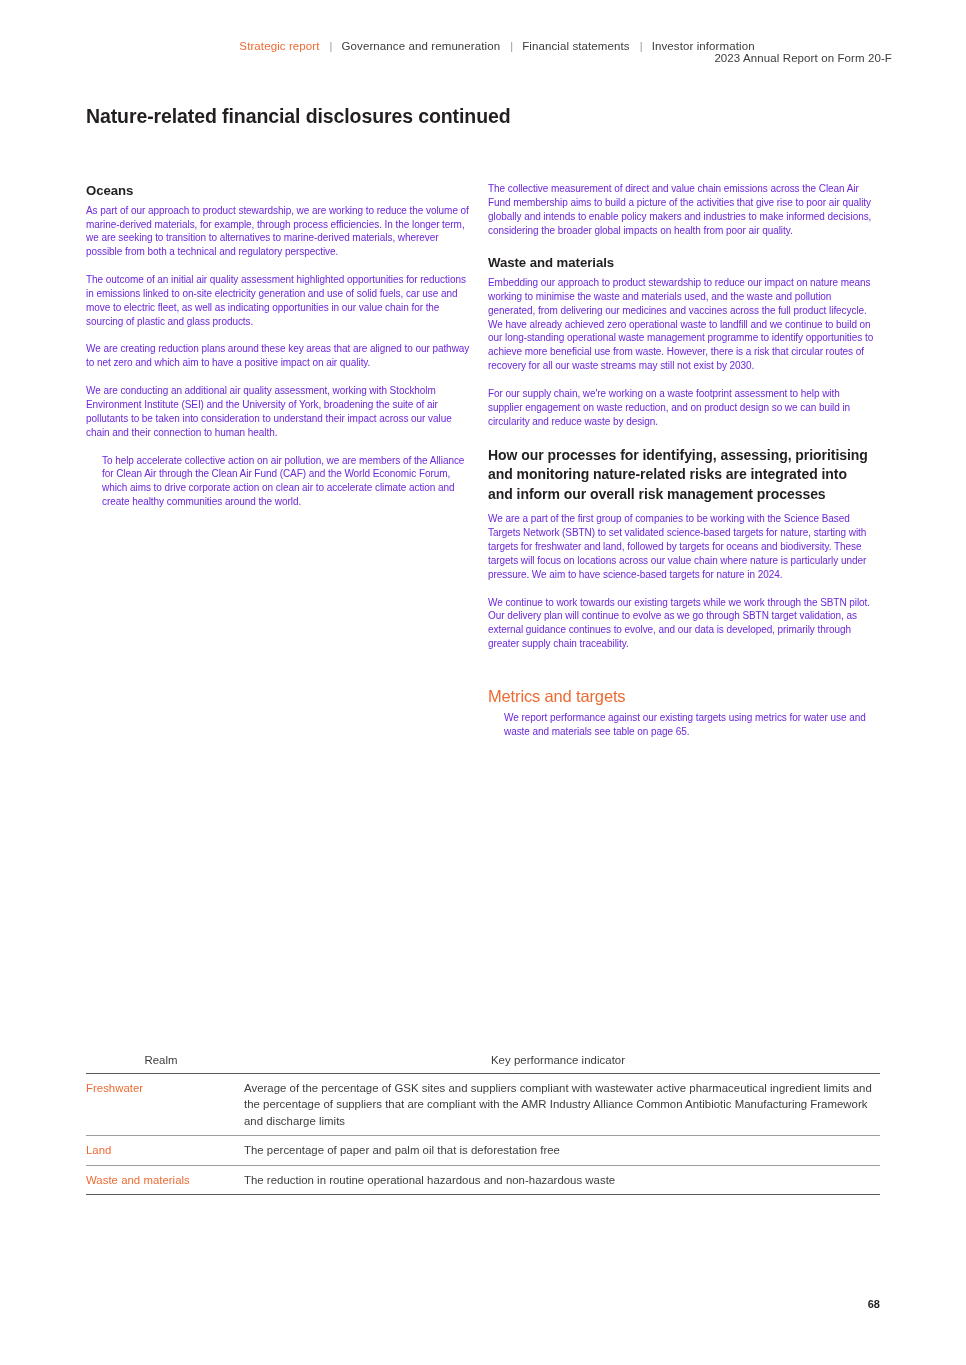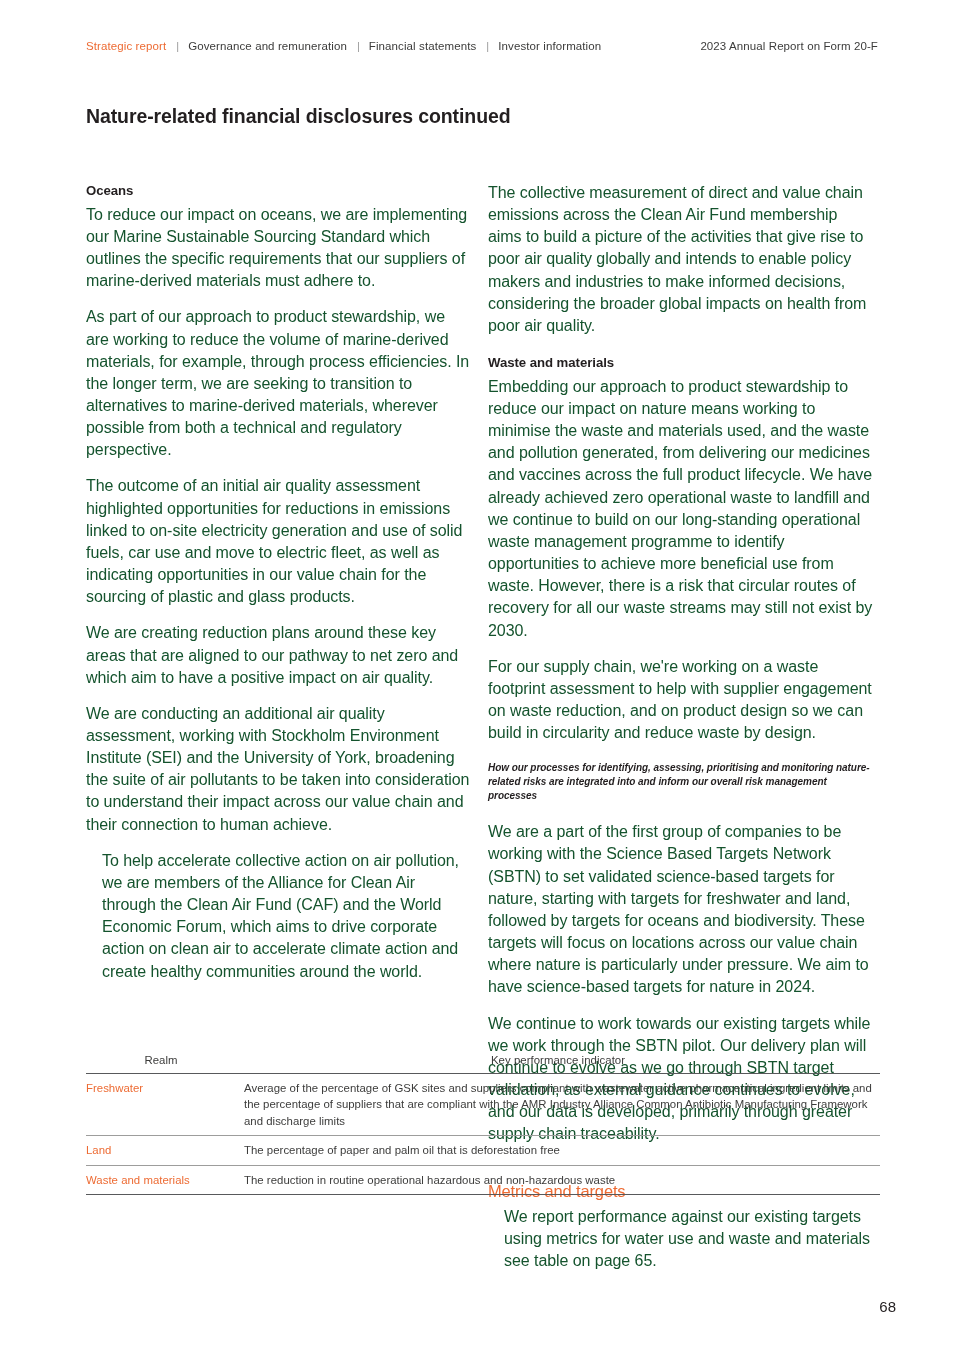--- a/index.html
+++ b/index.html
@@ -11,28 +11,29 @@
     background: #ffffff;
     font-family: "Liberation Sans", sans-serif;
     color: #231f20;
     position: relative;
     overflow: hidden;
   }
 
   
   .page-header {
     position: absolute;
-    left: 86px;
+    left: 100px;
     top: 40px;
     width: 794px;
     display: flex;
     align-items: center;
     font-size: 11.5px;
     color: #3c3c3b;
     letter-spacing: 0.1px;
+    flex-direction: column;
   }
   .nav-group { display: flex; align-items: baseline; white-space: nowrap; }
   .nav-item { color: #3c3c3b; }
   .nav-item.active { color: #ed6b33; }
   .nav-sep {
     color: #9a9a9a;
     padding: 0 9px 0 10px;
     font-size: 11px;
   }
   .header-right {
@@ -69,35 +70,34 @@
     margin: 0 0 3px 0;
     font-size: 13.2px;
     font-weight: bold;
     line-height: 1.42;
     color: #231f20;
     letter-spacing: -0.05px;
   }
   .col h3.spaced { margin-top: 17px; }
   .col p {
     margin: 0 0 14px 0;
-    font-size: 16px;
+    font-size: 10px;
     line-height: 1.385;
-    color: #14532d;
+    color: #6d28d9;
     letter-spacing: -0.06px;
   }
   .col p:last-child { margin-bottom: 0; margin-left: 16px; }
 
   .section-head-block {
-    margin: 17px 0 18px 0;
-    font-size: 10px;
+    margin: 17px 0 8px 0;
+    font-size: 14px;
     font-weight: bold;
     line-height: 1.4;
     color: #231f20;
     letter-spacing: -0.05px;
-    font-style: italic;
   }
 
   .metrics-title {
     margin: 36px 0 5px 0;
     font-size: 16.5px;
     color: #ed6b33;
     font-weight: normal;
     letter-spacing: -0.15px;
   }
 
@@ -137,25 +137,25 @@
   }
   .kpi-table td.realm {
     color: #ed6b33;
     white-space: nowrap;
     padding-right: 12px;
   }
 
   
   .page-number {
     position: absolute;
-    right: 70px;
+    right: 86px;
     top: 1298px;
-    font-size: 15px;
-    color: #231f20;
-    font-weight: normal;
+    font-size: 11px;
+    color: #231f20;
+    font-weight: bold;
   }
 </style>
 </head>
 <body>
 
 <div class="page-header">
   <div class="nav-group">
     <span class="nav-item active">Strategic report</span>
     <span class="nav-sep">|</span>
     <span class="nav-item">Governance and remuneration</span>
@@ -166,26 +166,25 @@
   </div>
   <div class="header-right">2023 Annual Report on Form 20-F</div>
 </div>
 
 <h1 class="page-title">Nature-related financial disclosures continued</h1>
 
 <div class="columns">
 
   <div class="col">
     <h3>Oceans</h3>
-    <p>To reduce our impact on oceans, we are implementing our Marine Sustainable Sourcing Standard which outlines the specific requirements that our suppliers of marine-derived materials must adhere to.</p>
     <p>As part of our approach to product stewardship, we are working to reduce the volume of marine-derived materials, for example, through process efficiencies. In the longer term, we are seeking to transition to alternatives to marine-derived materials, wherever possible from both a technical and regulatory perspective.</p>
 
     <p>The outcome of an initial air quality assessment highlighted opportunities for reductions in emissions linked to on-site electricity generation and use of solid fuels, car use and move to electric fleet, as well as indicating opportunities in our value chain for the sourcing of plastic and glass products.</p>
     <p>We are creating reduction plans around these key areas that are aligned to our pathway to net zero and which aim to have a positive impact on air quality.</p>
-    <p>We are conducting an additional air quality assessment, working with Stockholm Environment Institute (SEI) and the University of York, broadening the suite of air pollutants to be taken into consideration to understand their impact across our value chain and their connection to human achieve.</p>
+    <p>We are conducting an additional air quality assessment, working with Stockholm Environment Institute (SEI) and the University of York, broadening the suite of air pollutants to be taken into consideration to understand their impact across our value chain and their connection to human health.</p>
     <p>To help accelerate collective action on air pollution, we are members of the Alliance for Clean Air through the Clean Air Fund (CAF) and the World Economic Forum, which aims to drive corporate action on clean air to accelerate climate action and create healthy communities around the world.</p>
   </div>
 
   <div class="col">
     <p>The collective measurement of direct and value chain emissions across the Clean Air Fund membership aims to build a picture of the activities that give rise to poor air quality globally and intends to enable policy makers and industries to make informed decisions, considering the broader global impacts on health from poor air quality.</p>
 
     <h3 class="spaced">Waste and materials</h3>
     <p>Embedding our approach to product stewardship to reduce our impact on nature means working to minimise the waste and materials used, and the waste and pollution generated, from delivering our medicines and vaccines across the full product lifecycle. We have already achieved zero operational waste to landfill and we continue to build on our long-standing operational waste management programme to identify opportunities to achieve more beneficial use from waste. However, there is a risk that circular routes of recovery for all our waste streams may still not exist by 2030.</p>
     <p>For our supply chain, we're working on a waste footprint assessment to help with supplier engagement on waste reduction, and on product design so we can build in circularity and reduce waste by design.</p>
 

